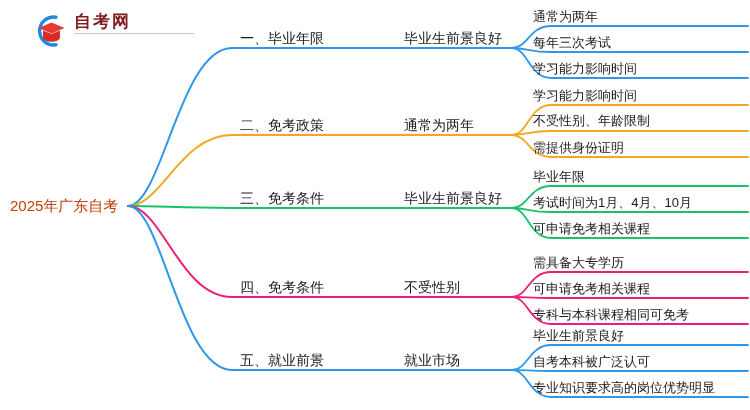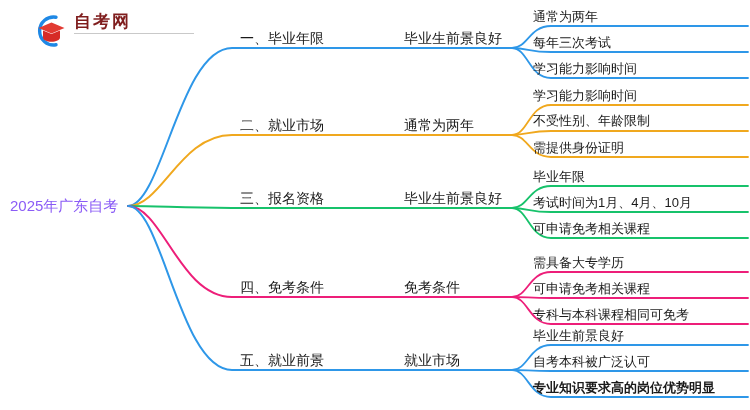--- a/index.html
+++ b/index.html
@@ -13,21 +13,21 @@
   
   .logo-wrap{position:absolute;left:30px;top:12px;width:170px;height:40px;}
   .logo-mark{position:absolute;left:0;top:2px;width:40px;height:34px;}
   .logo-text{position:absolute;left:44px;top:0px;width:124px;}
   .logo-title{font-size:17px;font-weight:bold;letter-spacing:2px;color:#7f1d1d;line-height:20px;}
   .logo-rule{width:120px;height:1px;background:#c9c9c9;margin:1px 0 1px 0;}
   .logo-url{font-size:9px;color:#6d6d6d;letter-spacing:.4px;line-height:11px;}
 
   
   .node{position:absolute;white-space:nowrap;line-height:1;}
-  .root{font-size:15px;color:#8b5cf6;}
+  .root{font-size:15px;color:#c2410c;}
   .lvl1{font-size:14px;color:#1a1a1a;}
   .lvl2{font-size:14px;color:#1a1a1a;}
   .leaf{font-size:13px;color:#1a1a1a;}
 </style>
 </head>
 <body>
 
 <svg id="mindmap-svg" viewBox="0 0 750 410" xmlns="http://www.w3.org/2000/svg">
     <path d="M 128 206 C 162 206, 180 48, 232 48 L 512 48" fill="none" stroke="#2E97E8" stroke-width="2" stroke-linecap="round"></path>
     <path d="M 512 48 C 528 48, 529 26, 551 26 L 748 26" fill="none" stroke="#2E97E8" stroke-width="1.8" stroke-linecap="round"></path>
@@ -64,33 +64,33 @@
 </div>
 
 <div class="node root" style="left:10px;top:198px;">2025年广东自考</div>
 
 <div id="node-layer">
     <div class="node lvl1" style="left: 240px; top: 31px;">一、毕业年限</div>
     <div class="node lvl2" style="left: 404px; top: 31px;">毕业生前景良好</div>
     <div class="node leaf" style="left: 533px; top: 10px;">通常为两年</div>
     <div class="node leaf" style="left: 533px; top: 36px;">每年三次考试</div>
     <div class="node leaf" style="left: 533px; top: 62px;">学习能力影响时间</div>
-    <div class="node lvl1" style="left: 240px; top: 118px;">二、就业市场</div>
+    <div class="node lvl1" style="left: 240px; top: 118px;">二、免考政策</div>
     <div class="node lvl2" style="left: 404px; top: 118px;">通常为两年</div>
     <div class="node leaf" style="left: 533px; top: 89px;">学习能力影响时间</div>
     <div class="node leaf" style="left: 533px; top: 115px; font-family: Liberation Mono, monospace;">不受性别、年龄限制</div>
     <div class="node leaf" style="left: 533px; top: 141px;">需提供身份证明</div>
-    <div class="node lvl1" style="left: 240px; top: 191px;">三、报名资格</div>
+    <div class="node lvl1" style="left: 240px; top: 191px;">三、免考条件</div>
     <div class="node lvl2" style="left: 404px; top: 191px;">毕业生前景良好</div>
     <div class="node leaf" style="left: 533px; top: 170px;">毕业年限</div>
     <div class="node leaf" style="left: 533px; top: 196px;">考试时间为1月、4月、10月</div>
     <div class="node leaf" style="left: 533px; top: 222px;">可申请免考相关课程</div>
     <div class="node lvl1" style="left: 240px; top: 280px;">四、免考条件</div>
-    <div class="node lvl2" style="left: 404px; top: 280px;">免考条件</div>
+    <div class="node lvl2" style="left: 404px; top: 280px;">不受性别</div>
     <div class="node leaf" style="left: 533px; top: 256px;">需具备大专学历</div>
     <div class="node leaf" style="left: 533px; top: 282px;">可申请免考相关课程</div>
     <div class="node leaf" style="left: 533px; top: 308px;">专科与本科课程相同可免考</div>
     <div class="node lvl1" style="left: 240px; top: 353px;">五、就业前景</div>
     <div class="node lvl2" style="left: 404px; top: 353px; text-align: center;">就业市场</div>
     <div class="node leaf" style="left: 533px; top: 329px;">毕业生前景良好</div>
     <div class="node leaf" style="left: 533px; top: 355px;">自考本科被广泛认可</div>
-    <div class="node leaf" style="left: 533px; top: 381px; font-weight: bold;">专业知识要求高的岗位优势明显</div>
+    <div class="node leaf" style="left: 533px; top: 381px;">专业知识要求高的岗位优势明显</div>
   </div>
 
 </body></html>

